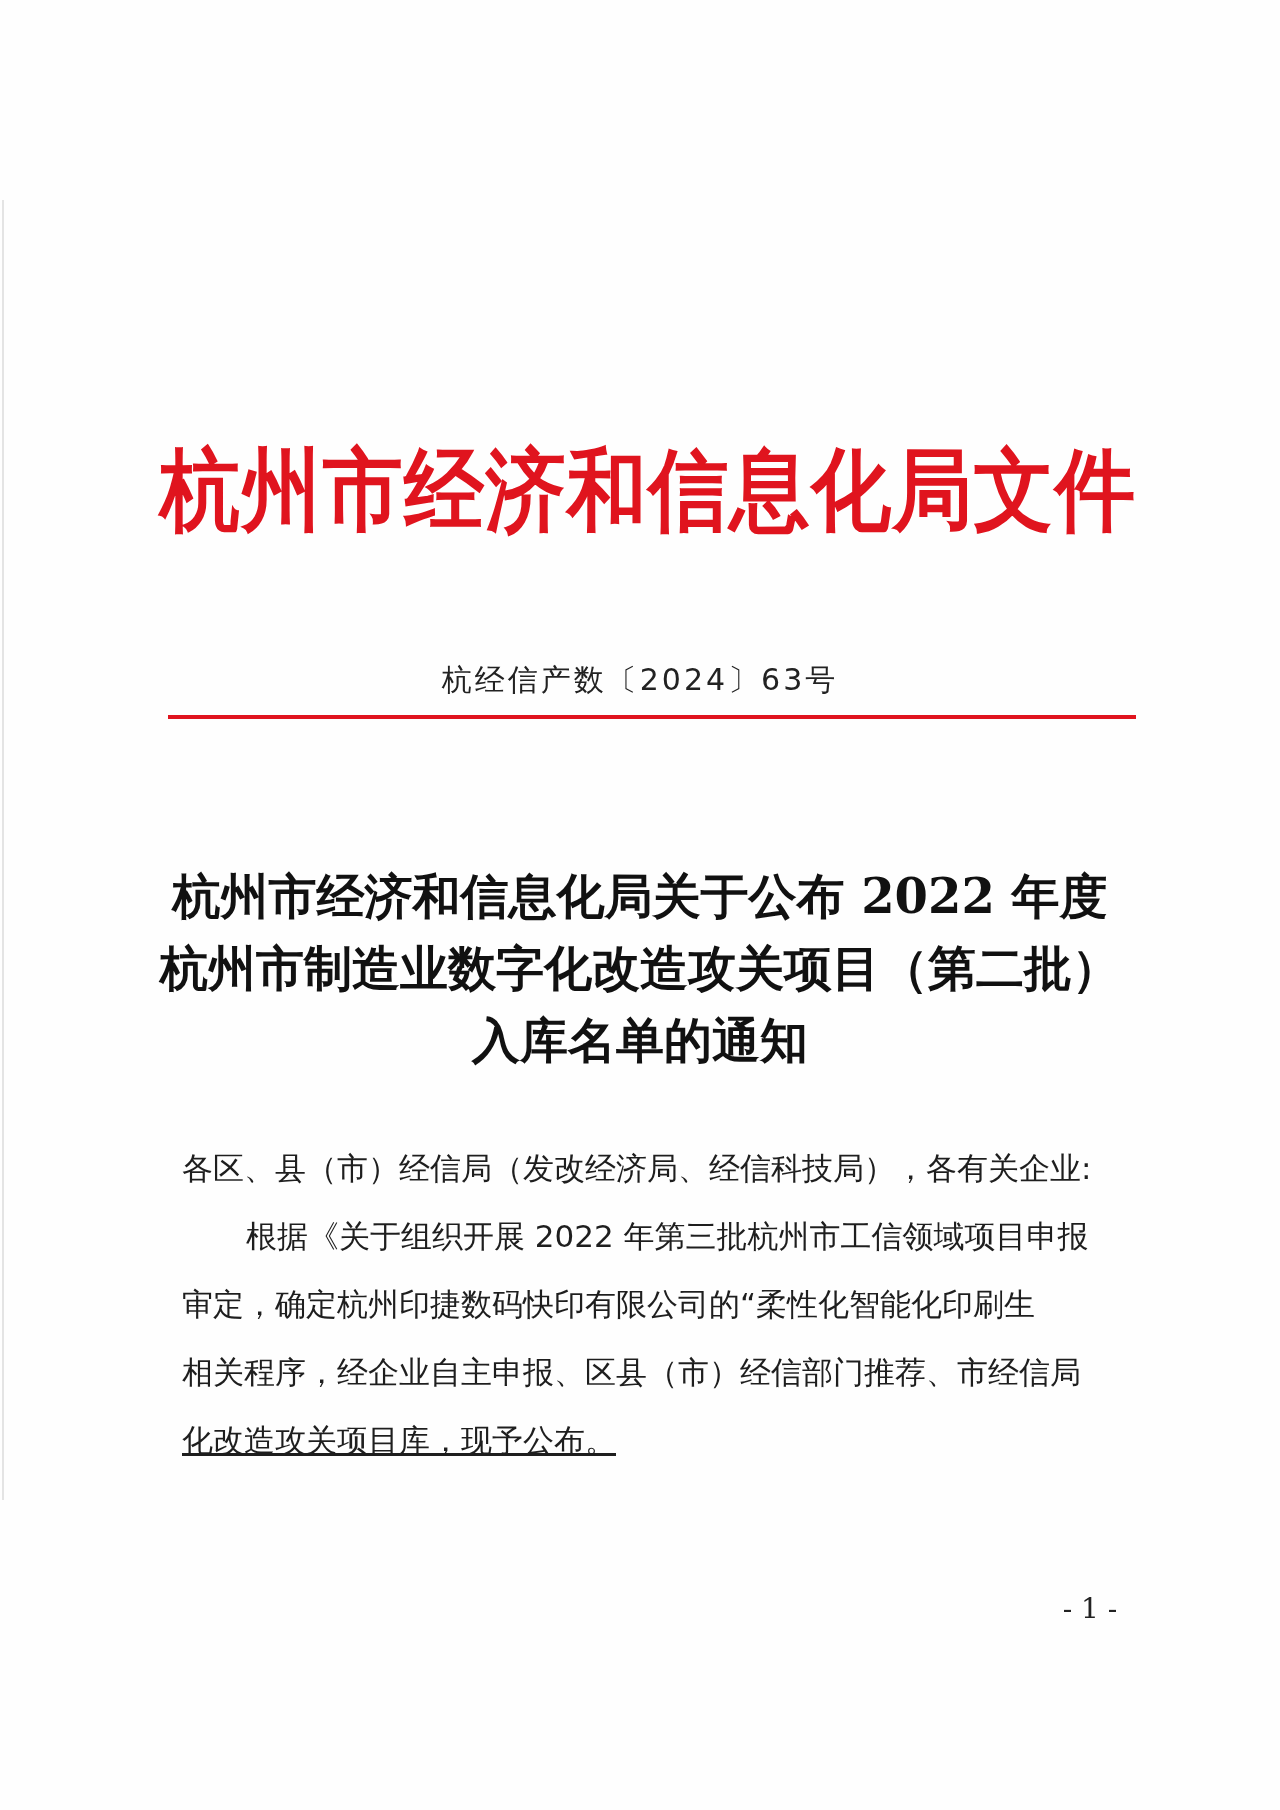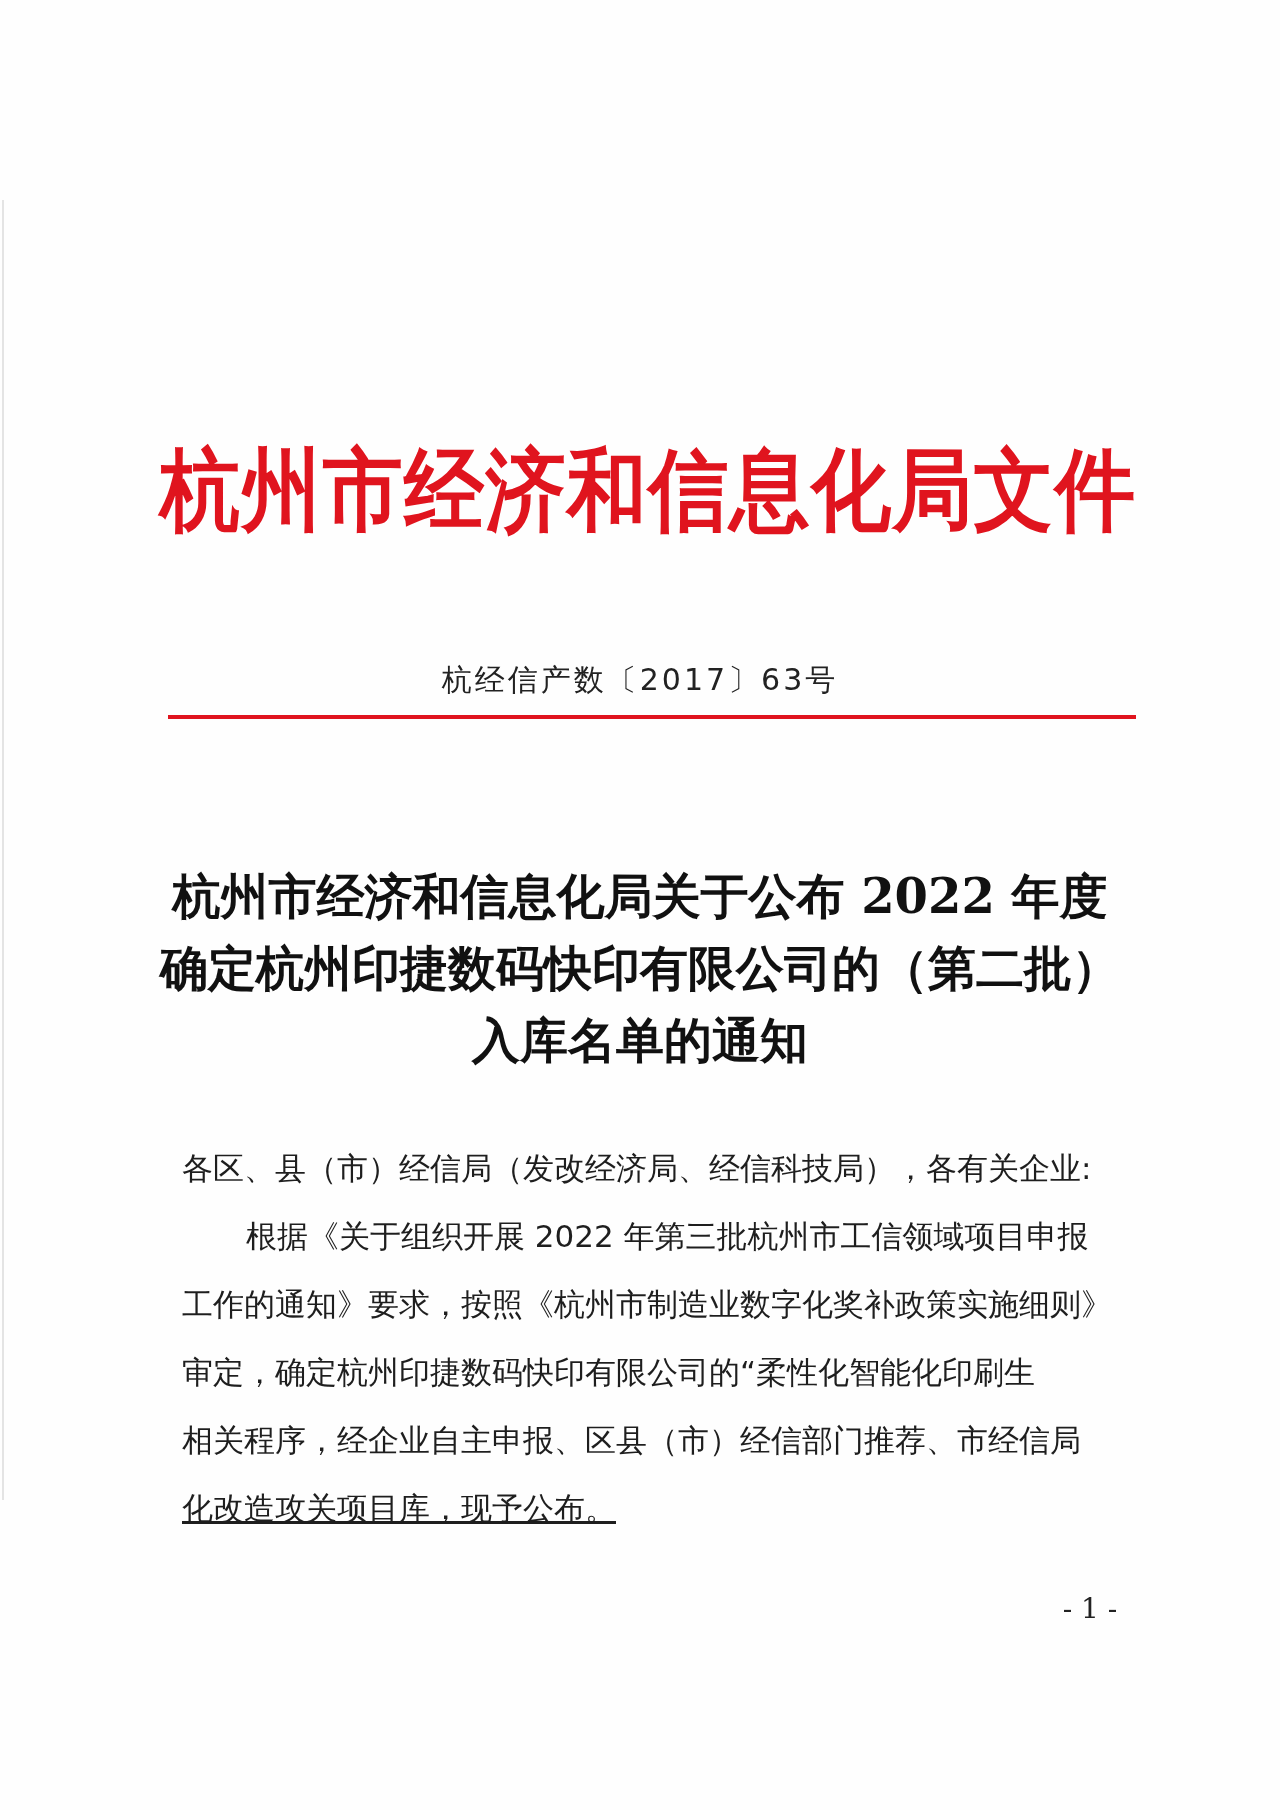--- a/index.html
+++ b/index.html
@@ -40,33 +40,32 @@
       <span>济</span>
       <span>和</span>
       <span>信</span>
       <span>息</span>
       <span>化</span>
       <span>局</span>
       <span>文</span>
       <span>件</span>
     </div>
 
-  <div class="docnum">杭经信产数〔2017〕63号</div>
+  <div class="docnum">杭经信产数〔2024〕63号</div>
 
   <div class="rule"></div>
 
   <div class="title">
     <div>杭州市经济和信息化局关于公布 2022 年度</div>
-    <div>确定杭州印捷数码快印有限公司的（第二批）</div>
+    <div>杭州市制造业数字化改造攻关项目（第二批）</div>
     <div>入库名单的通知</div>
   </div>
 
   <div class="body">
     <div class="line">各区、县（市）经信局（发改经济局、经信科技局），各有关企业:</div>
     <div class="line indent">根据《关于组织开展 2022 年第三批杭州市工信领域项目申报</div>
-    <div class="line">工作的通知》要求，按照《杭州市制造业数字化奖补政策实施细则》</div>
     <div class="line">审定，确定杭州印捷数码快印有限公司的“柔性化智能化印刷生</div>
     <div class="line">相关程序，经企业自主申报、区县（市）经信部门推荐、市经信局</div>
     <div class="line ragged">化改造攻关项目库，现予公布。</div>
   </div>
 
   <div class="pagenum">- 1 -</div>
 </div>
 
 </body></html>

